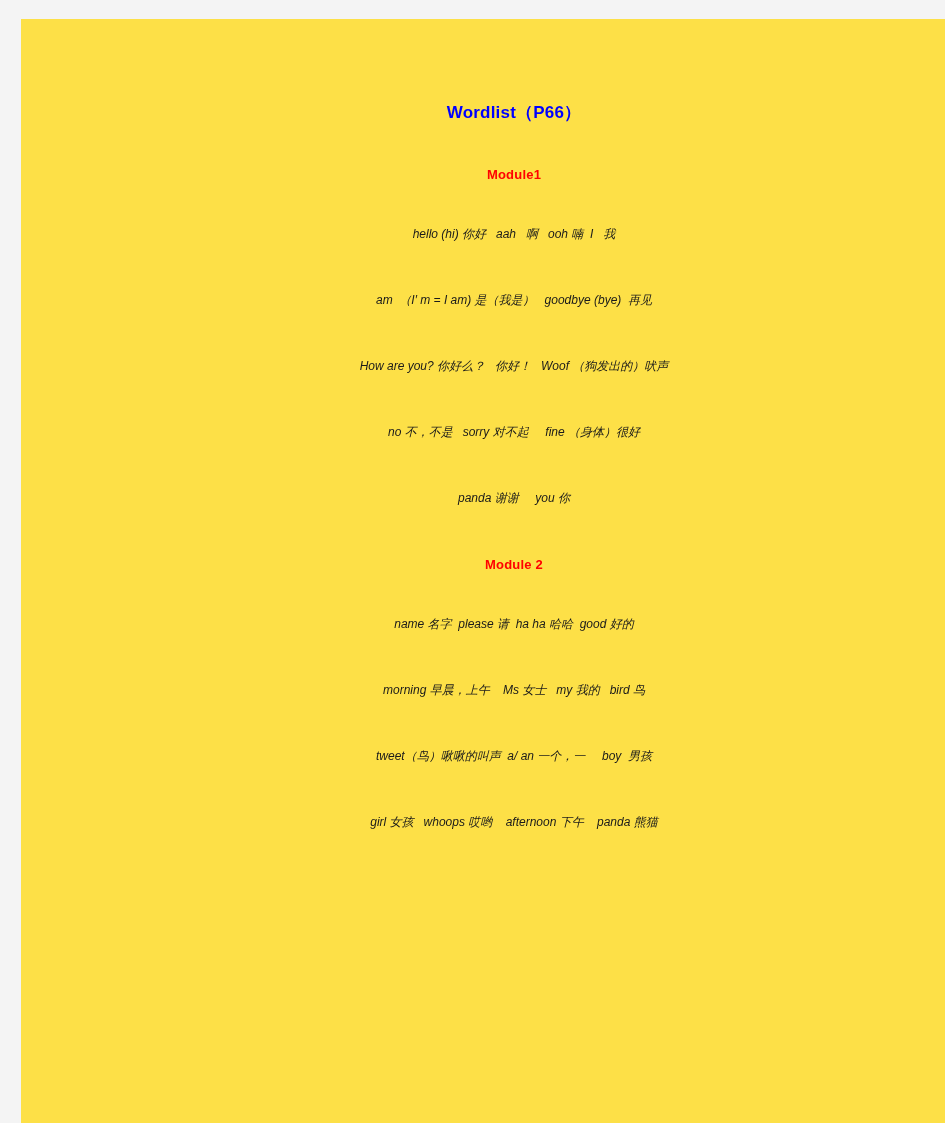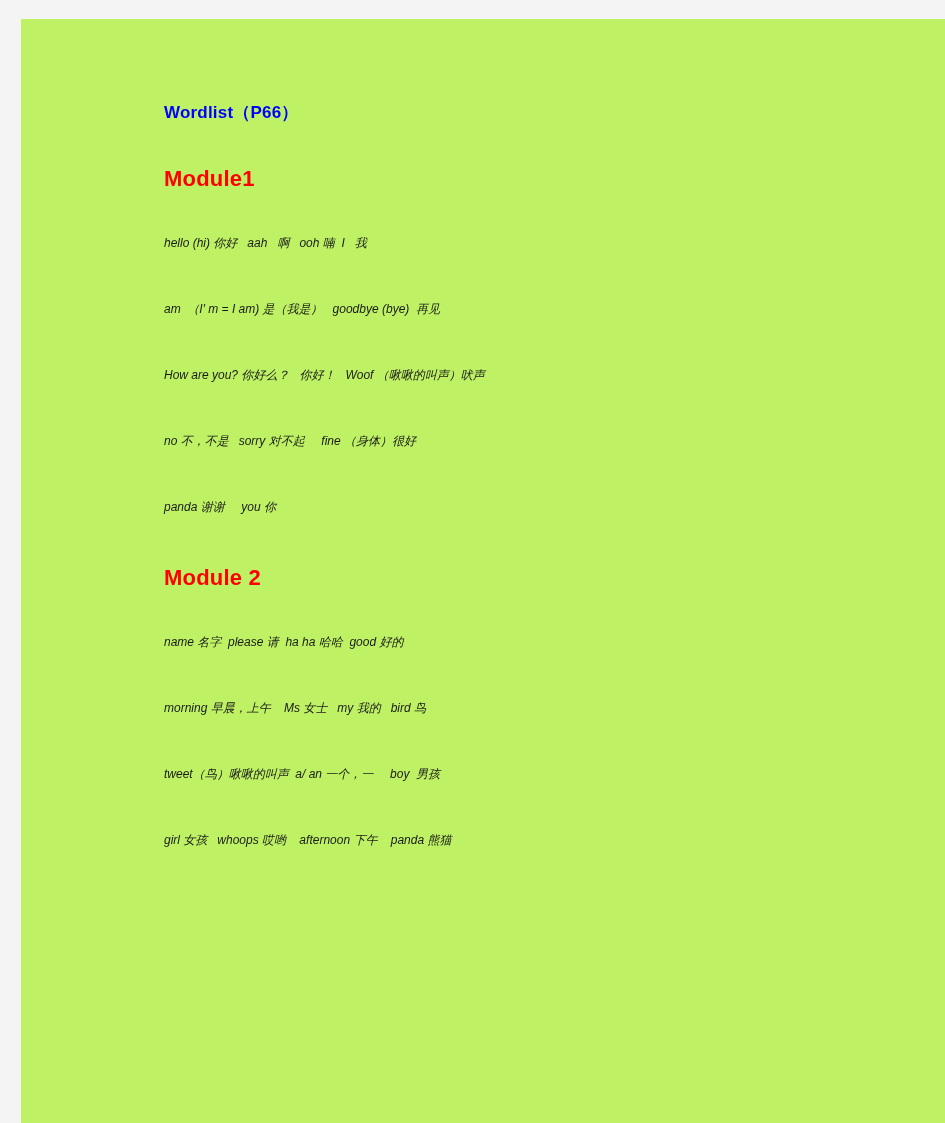--- a/index.html
+++ b/index.html
@@ -14,43 +14,44 @@
     font-family: "Liberation Sans", "DejaVu Sans", sans-serif;
     overflow: hidden;
   }
 
   #page {
     position: absolute;
     left: 21px;
     top: 19px;
     width: 924px;
     height: 1104px;
-    background: #bef264;
+    background: #fde047;
     box-sizing: border-box;
+    text-align: center;
   }
 
   #content {
     position: absolute;
     left: 143px;
     top: 85px;
     width: 700px;
   }
 
   .doc-title {
     font-size: 17px;
     font-weight: bold;
     color: #0000ff;
     letter-spacing: 0.2px;
     line-height: 1.0;
     margin: 0 0 47px 0;
     white-space: pre;
   }
 
   .module-heading {
-    font-size: 22px;
+    font-size: 13px;
     font-weight: bold;
     color: #ff0000;
     letter-spacing: 0.2px;
     line-height: 1.0;
     margin: 0 0 47px 0;
     white-space: pre;
   }
 
   .module-heading.spaced-top {
     margin-top: 18px;
@@ -75,21 +76,21 @@
 
 <div id="page">
   <div id="content">
 
     <h1 class="doc-title">Wordlist（P66）</h1>
 
     <h2 class="module-heading">Module1</h2>
 
     <p class="word-line">hello (hi) 你好   aah   啊   ooh 喃  I   我</p>
     <p class="word-line">am  （I′ m = I am) 是（我是）   goodbye (bye)  再见</p>
-    <p class="word-line">How are you? 你好么？   你好！   Woof （啾啾的叫声）吠声</p>
+    <p class="word-line">How are you? 你好么？   你好！   Woof （狗发出的）吠声</p>
     <p class="word-line">no 不，不是   sorry 对不起     fine （身体）很好</p>
     <p class="word-line">panda 谢谢     you 你</p>
 
     <h2 class="module-heading spaced-top">Module 2</h2>
 
     <p class="word-line">name 名字  please 请  ha ha 哈哈  good 好的</p>
     <p class="word-line">morning 早晨，上午    Ms 女士   my 我的   bird 鸟</p>
     <p class="word-line">tweet（鸟）啾啾的叫声  a/ an 一个，一     boy  男孩</p>
     <p class="word-line">girl 女孩   whoops 哎哟    afternoon 下午    panda 熊猫</p>
 

